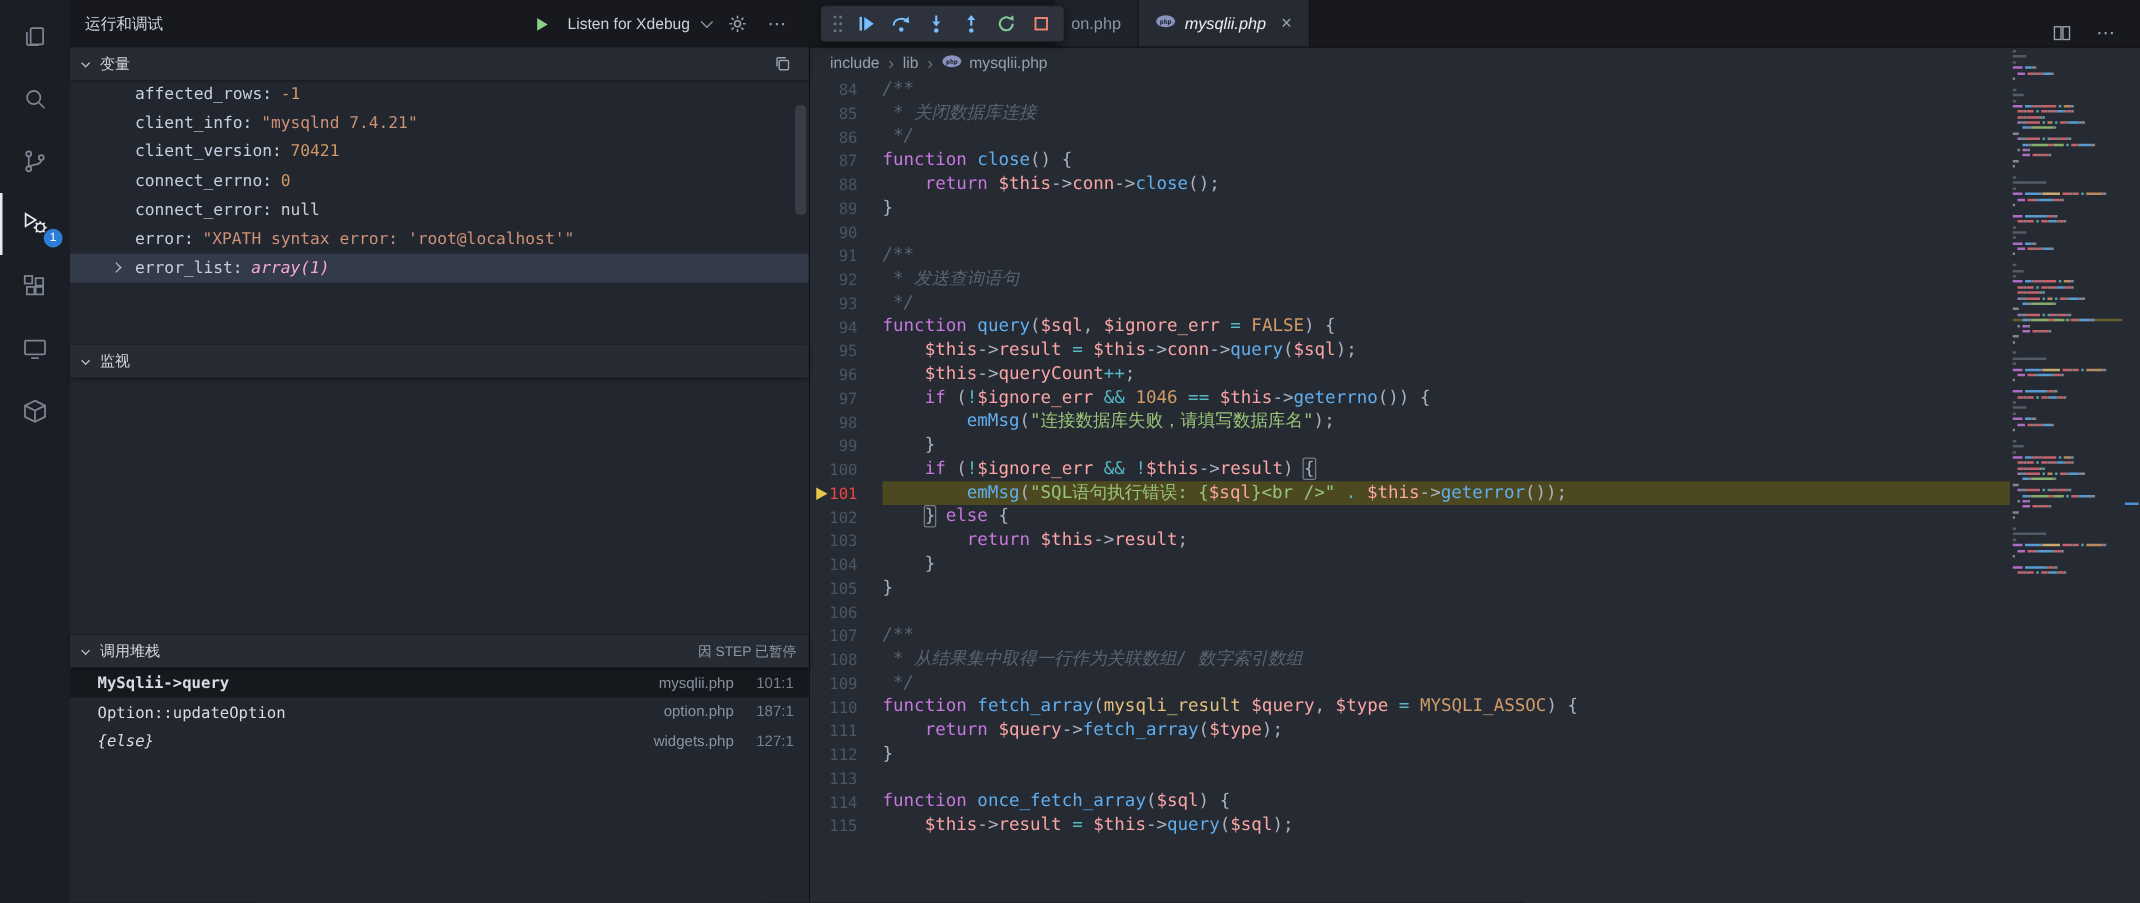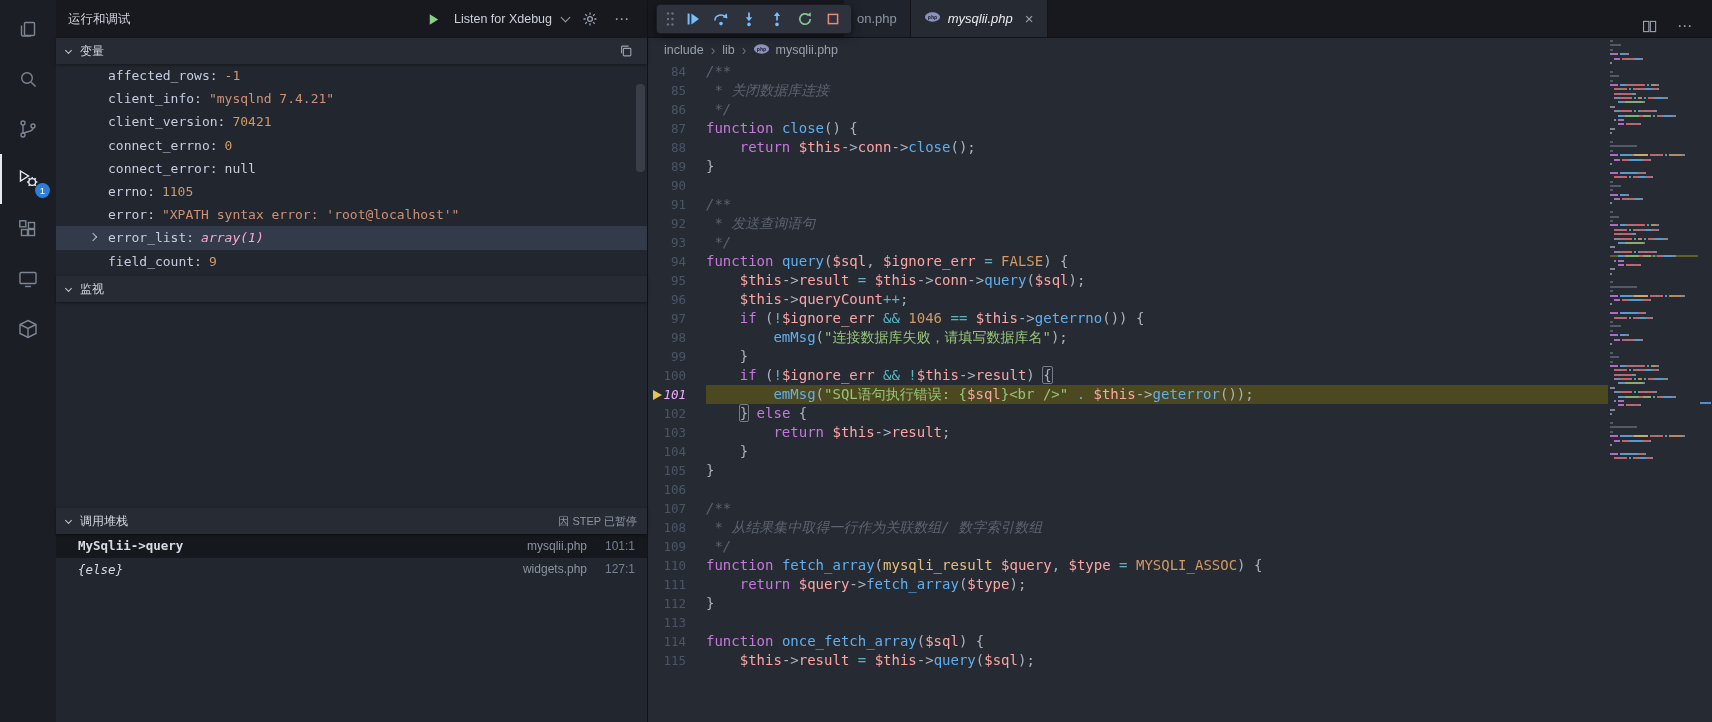--- a/index.html
+++ b/index.html
@@ -68,21 +68,21 @@
   .dtb-btn { width:26px; height:26px; display:flex; align-items:center; justify-content:center; cursor:pointer; border-radius:3px; }
   .dtb-grip { width:16px; height:26px; display:flex; align-items:center; justify-content:center; cursor:grab; }
 
   .breadcrumb { height:24px; display:flex; align-items:center; gap:7px; padding-left:16px; font-size:12.5px; color:#99a0ac; background:#262b33; cursor:pointer; }
   .bc-sep { color:#6b7380; font-size:14px; }
   .bc-item { display:flex; align-items:center; gap:5px; }
 
   .code { position:absolute; top:62px; left:0; right:104px; bottom:0; font-family:"DejaVu Sans Mono",monospace; font-size:14px; overflow:hidden; }
   .code-line { display:flex; height:19px; line-height:19px; }
   .ln { flex:none; width:58px; text-align:right; padding-right:20px; color:#4c5566; font-size:12.5px; position:relative; user-select:none; }
-  .code-line.current .ln { color:#f0abfc;font-style:italic; }
+  .code-line.current .ln { color:#ef4444; }
   .lc { flex:1; white-space:pre; }
   .code-line.current .lc { background:#4c4921; }
   .cur-arrow { position:absolute; left:5px; top:4.5px; width:0; height:0; border-left:9px solid #e7c64c; border-top:5px solid transparent; border-bottom:5px solid transparent; }
 
   .tk-kw { color:#c678dd; }
   .tk-fn { color:#61afef; }
   .tk-vr { color:#fca5a5; }
   .tk-st { color:#98c379; }
   .tk-nm { color:#d19a66; }
   .tk-cn { color:#d19a66; }
@@ -203,35 +203,27 @@
           </div>
           <div class="var-row">
             <span class="v-name">connect_errno:</span>
             <span class="v-val v-number">0</span>
           </div>
           <div class="var-row">
             <span class="v-name">connect_error:</span>
             <span class="v-val v-null">null</span>
           </div>
           <div class="var-row">
-            <span class="v-name">errno:</span>
-            <span class="v-val v-number">1105</span>
-          </div>
-          <div class="var-row">
             <span class="v-name">error:</span>
             <span class="v-val v-string">"XPATH syntax error: 'root@localhost'"</span>
           </div>
           <div class="var-row selected">
             <span class="var-chev"></span>
             <span class="v-name">error_list:</span>
             <span class="v-val v-object">array(1)</span>
-          </div>
-          <div class="var-row">
-            <span class="v-name">field_count:</span>
-            <span class="v-val v-number">9</span>
           </div>
         </div>
     </section>
 
     <section class="sect sect-watch">
       <header>
         <span class="chev sm"></span>
         <span>监视</span>
       </header>
       <div class="watch-body"></div>
@@ -241,20 +233,25 @@
       <header>
         <span class="chev sm"></span>
         <span>调用堆栈</span>
         <span class="stack-status">因 STEP 已暂停</span>
       </header>
       <div class="stack-body" id="stack-list">
           <div class="stack-row selected">
             <span class="stack-name">MySqlii-&gt;query</span>
             <span class="stack-file">mysqlii.php</span>
             <span class="stack-loc">101:1</span>
+          </div>
+          <div class="stack-row">
+            <span class="stack-name">Option::updateOption</span>
+            <span class="stack-file">option.php</span>
+            <span class="stack-loc">187:1</span>
           </div>
           <div class="stack-row">
             <span class="stack-name it">{else}</span>
             <span class="stack-file">widgets.php</span>
             <span class="stack-loc">127:1</span>
           </div>
         </div>
     </section>
   </aside>
 

